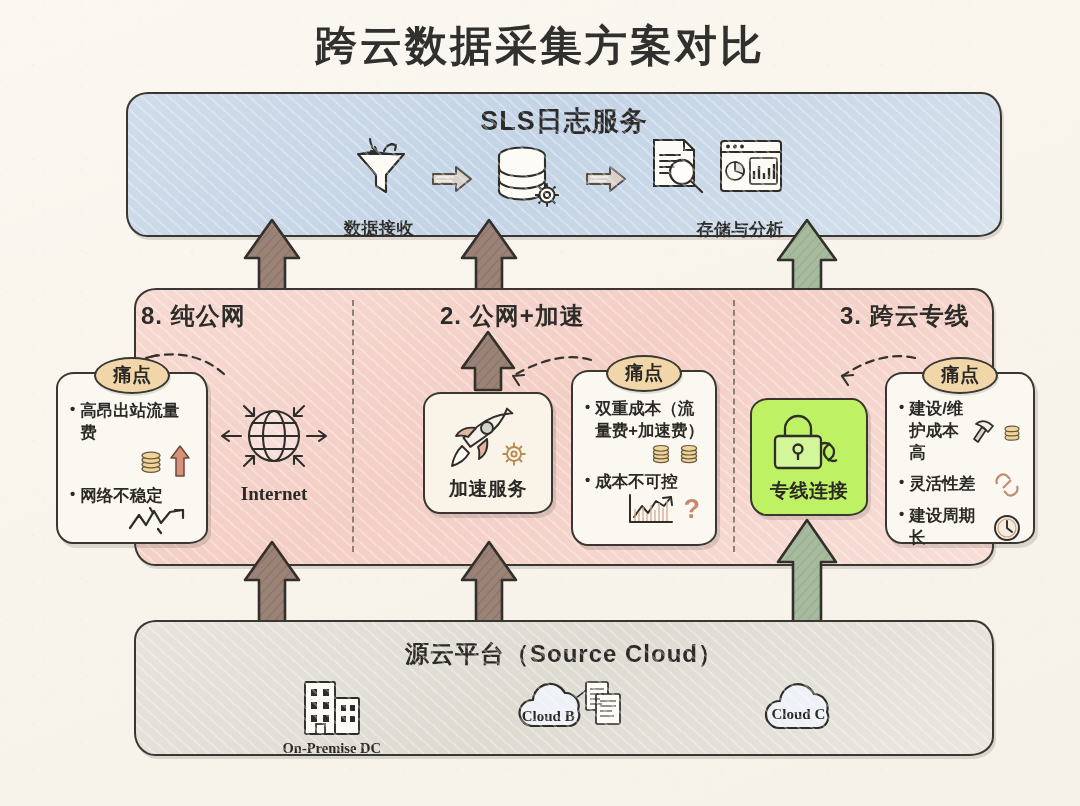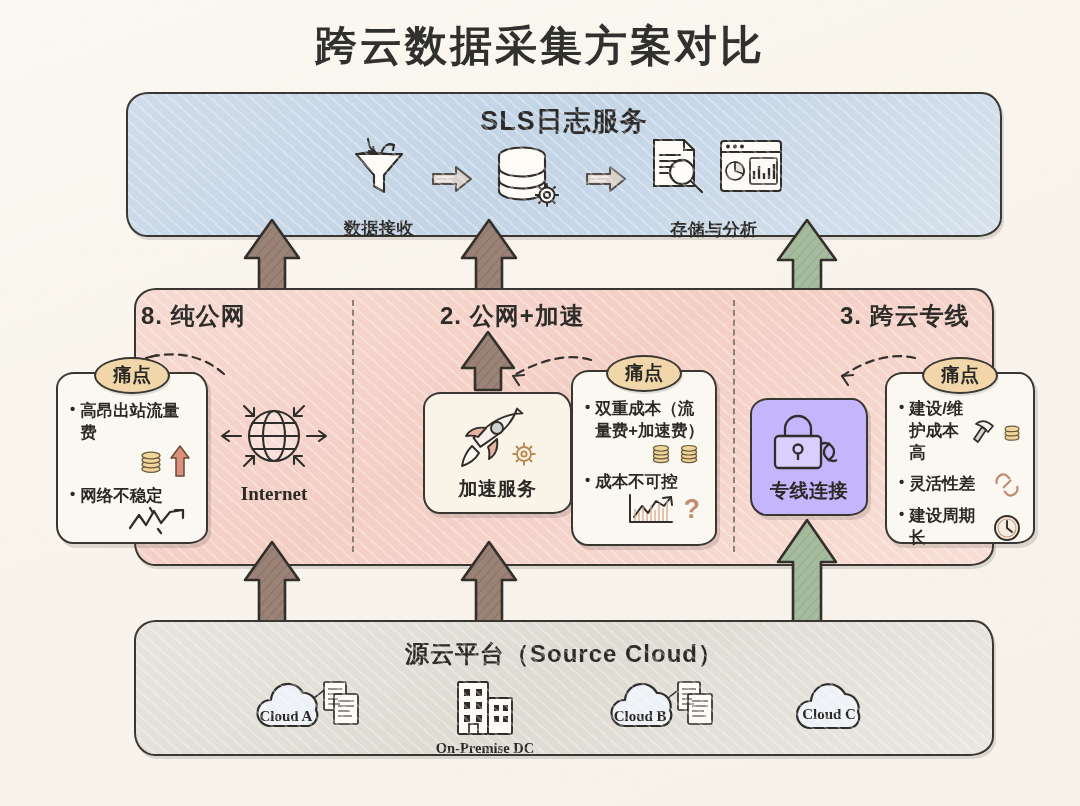--- a/index.html
+++ b/index.html
@@ -57,21 +57,21 @@
     background:linear-gradient(135deg,#cfdcea 0%,#c3d4e6 45%,#d6e1ec 100%);
   }
   #sls-title{
     position:absolute;left:0;right:0;top:9px;text-align:center;
     font-size:27px;font-weight:700;letter-spacing:1px;color:#2c2b29;
   }
   #sls-row{
     position:absolute;left:0;right:0;top:48px;height:92px;
     display:flex;align-items:center;justify-content:center;gap:16px;
   }
-  .sls-cell{display:flex;flex-direction:column;align-items:center;gap:20px;text-decoration:underline;}
+  .sls-cell{display:flex;flex-direction:column;align-items:flex-end;gap:20px;text-decoration:underline;}
   .sls-cap{font-size:17px;font-weight:700;color:#2d2b28;letter-spacing:.5px;}
   .sls-icons{display:flex;align-items:center;gap:10px;}
 
   
   #band{
     left:118px;top:288px;width:860px;height:278px;
     background:linear-gradient(150deg,#f7dad2 0%,#f3cec5 45%,#f8ded6 100%);
   }
   .vdash{
     position:absolute;top:300px;height:252px;width:0;
@@ -359,21 +359,21 @@
       </span>
     </div>
   </div>
 
   <span class="bigarrow" style="left:460px;top:330px">
     <svg width="56" height="62" viewBox="0 0 56 62">
       <path d="M28 2 L54 38 L41 38 L41 60 L15 60 L15 38 L2 38 Z" fill="url(#hb)" stroke="#33302c" stroke-width="2.6" stroke-linejoin="round"></path>
     </svg>
   </span>
 
-  <div class="nodebox" id="accel" style="left:423px;top:392px;width:149px;height:122px;background:#faf4e8">
+  <div class="nodebox" id="accel" style="left:423px;top:392px;width:130px;height:122px;background:#faf4e8">
     <span>
       <svg width="92" height="70" viewBox="0 0 92 70">
         <g stroke="#2f2d2a" stroke-width="1.9" stroke-linejoin="round">
           <path d="M68 6 Q49 9 35 24 L23 37 L31 45 L44 33 Q59 19 62 2 Z" fill="#f6f1ea" transform="rotate(8 45 25)"></path>
           <path d="M34 24 Q20 22 14 32 Q22 31 26 33 Z" fill="#e4b5a2"></path>
           <path d="M45 35 Q47 49 37 55 Q38 47 36 43 Z" fill="#e4b5a2"></path>
           <circle cx="45" cy="24" r="6" fill="#cfd4cd"></circle>
           <path d="M20 42 Q12 50 10 62 Q22 58 27 49 Z" fill="#fdfaf4"></path>
         </g>
         <g fill="none" stroke="#b8894e" stroke-width="1.9">
@@ -436,21 +436,21 @@
           </g>
           <g stroke="#d3a98e" stroke-width="1.5" opacity=".85">
             <path d="M9 29 V17 M13 29 V20 M17 29 V15 M21 29 V22 M25 29 V13 M29 29 V18 M33 29 V11 M37 29 V16 M41 29 V9"></path>
           </g>
         </svg>
       </span>
       <span style="font-size:27px;font-weight:700;color:#c48b6f;line-height:1">?</span>
     </div>
   </div>
 
-  <div class="nodebox" id="dedicated" style="left:750px;top:398px;width:118px;height:118px;background:#c4b5fd">
+  <div class="nodebox" id="dedicated" style="left:750px;top:398px;width:118px;height:118px;background:#bef264">
     <span>
       <svg width="92" height="66" viewBox="0 0 92 66">
         <g fill="none" stroke="#2f2d2a" stroke-width="2.3" stroke-linejoin="round">
           <path d="M22 26 v-7 a13 13 0 0 1 26 0 v7"></path>
           <rect x="12" y="26" width="46" height="32" rx="4" fill="rgba(255,255,255,.35)"></rect>
           <circle cx="35" cy="39" r="4.5"></circle>
             <path d="M35 43 v7"></path>
           <path d="M58 34 a9 9 0 0 1 12 12 l-5 5"></path>
           <path d="M74 50 a9 9 0 0 1 -12 -12 l5 -5"></path>
         </g>
@@ -538,39 +538,20 @@
     <svg width="62" height="114" viewBox="0 0 62 114">
       <path d="M31 2 L60 44 L45 44 L45 112 L17 112 L17 44 L2 44 Z" fill="url(#hg)" stroke="#33302c" stroke-width="2.6" stroke-linejoin="round"></path>
     </svg>
   </span>
 
   <div class="panel tex" id="source">
     <div id="source-title">源云平台（Source Cloud）</div>
 
     <div id="source-row">
 
-      <div class="src-item">
-        <div class="cloud-wrap" style="position:relative">
-          <span>
-            <svg width="112" height="62" viewBox="0 0 112 62">
-              <path d="M18 50 a13 13 0 0 1 1 -26 a17 17 0 0 1 32 -7 a13 13 0 0 1 13 17 a11 11 0 0 1 -8 16 Z" fill="#eef2f7" stroke="#2f2d2a" stroke-width="2.2" stroke-linejoin="round"></path>
-              <g fill="#fdfbf6" stroke="#2f2d2a" stroke-width="1.7">
-                <rect x="72" y="6" width="22" height="28" rx="1.5"></rect>
-                <rect x="82" y="18" width="24" height="30" rx="1.5"></rect>
-              </g>
-              <g stroke="#2f2d2a" stroke-width="1.2">
-                <path d="M76 13 h14 M76 18 h14 M76 23 h10 M76 28 h12"></path>
-                <path d="M86 25 h16 M86 30 h16 M86 35 h12 M86 40 h14"></path>
-              </g>
-              <path d="M62 22 Q70 16 72 14" fill="none" stroke="#2f2d2a" stroke-width="1.6"></path>
-            </svg>
-          </span>
-          <span class="cloud-name" style="width:68px">Cloud A</span>
-        </div>
-      </div>
 
       <div class="src-item">
         <span>
           <svg width="66" height="62" viewBox="0 0 66 62">
             <g fill="#fdfbf6" stroke="#2f2d2a" stroke-width="1.9">
               <rect x="6" y="6" width="30" height="52" rx="1.5"></rect>
               <rect x="36" y="22" width="24" height="36" rx="1.5"></rect>
             </g>
             <g fill="#2f2d2a">
               <rect x="12" y="13" width="6" height="7"></rect>

